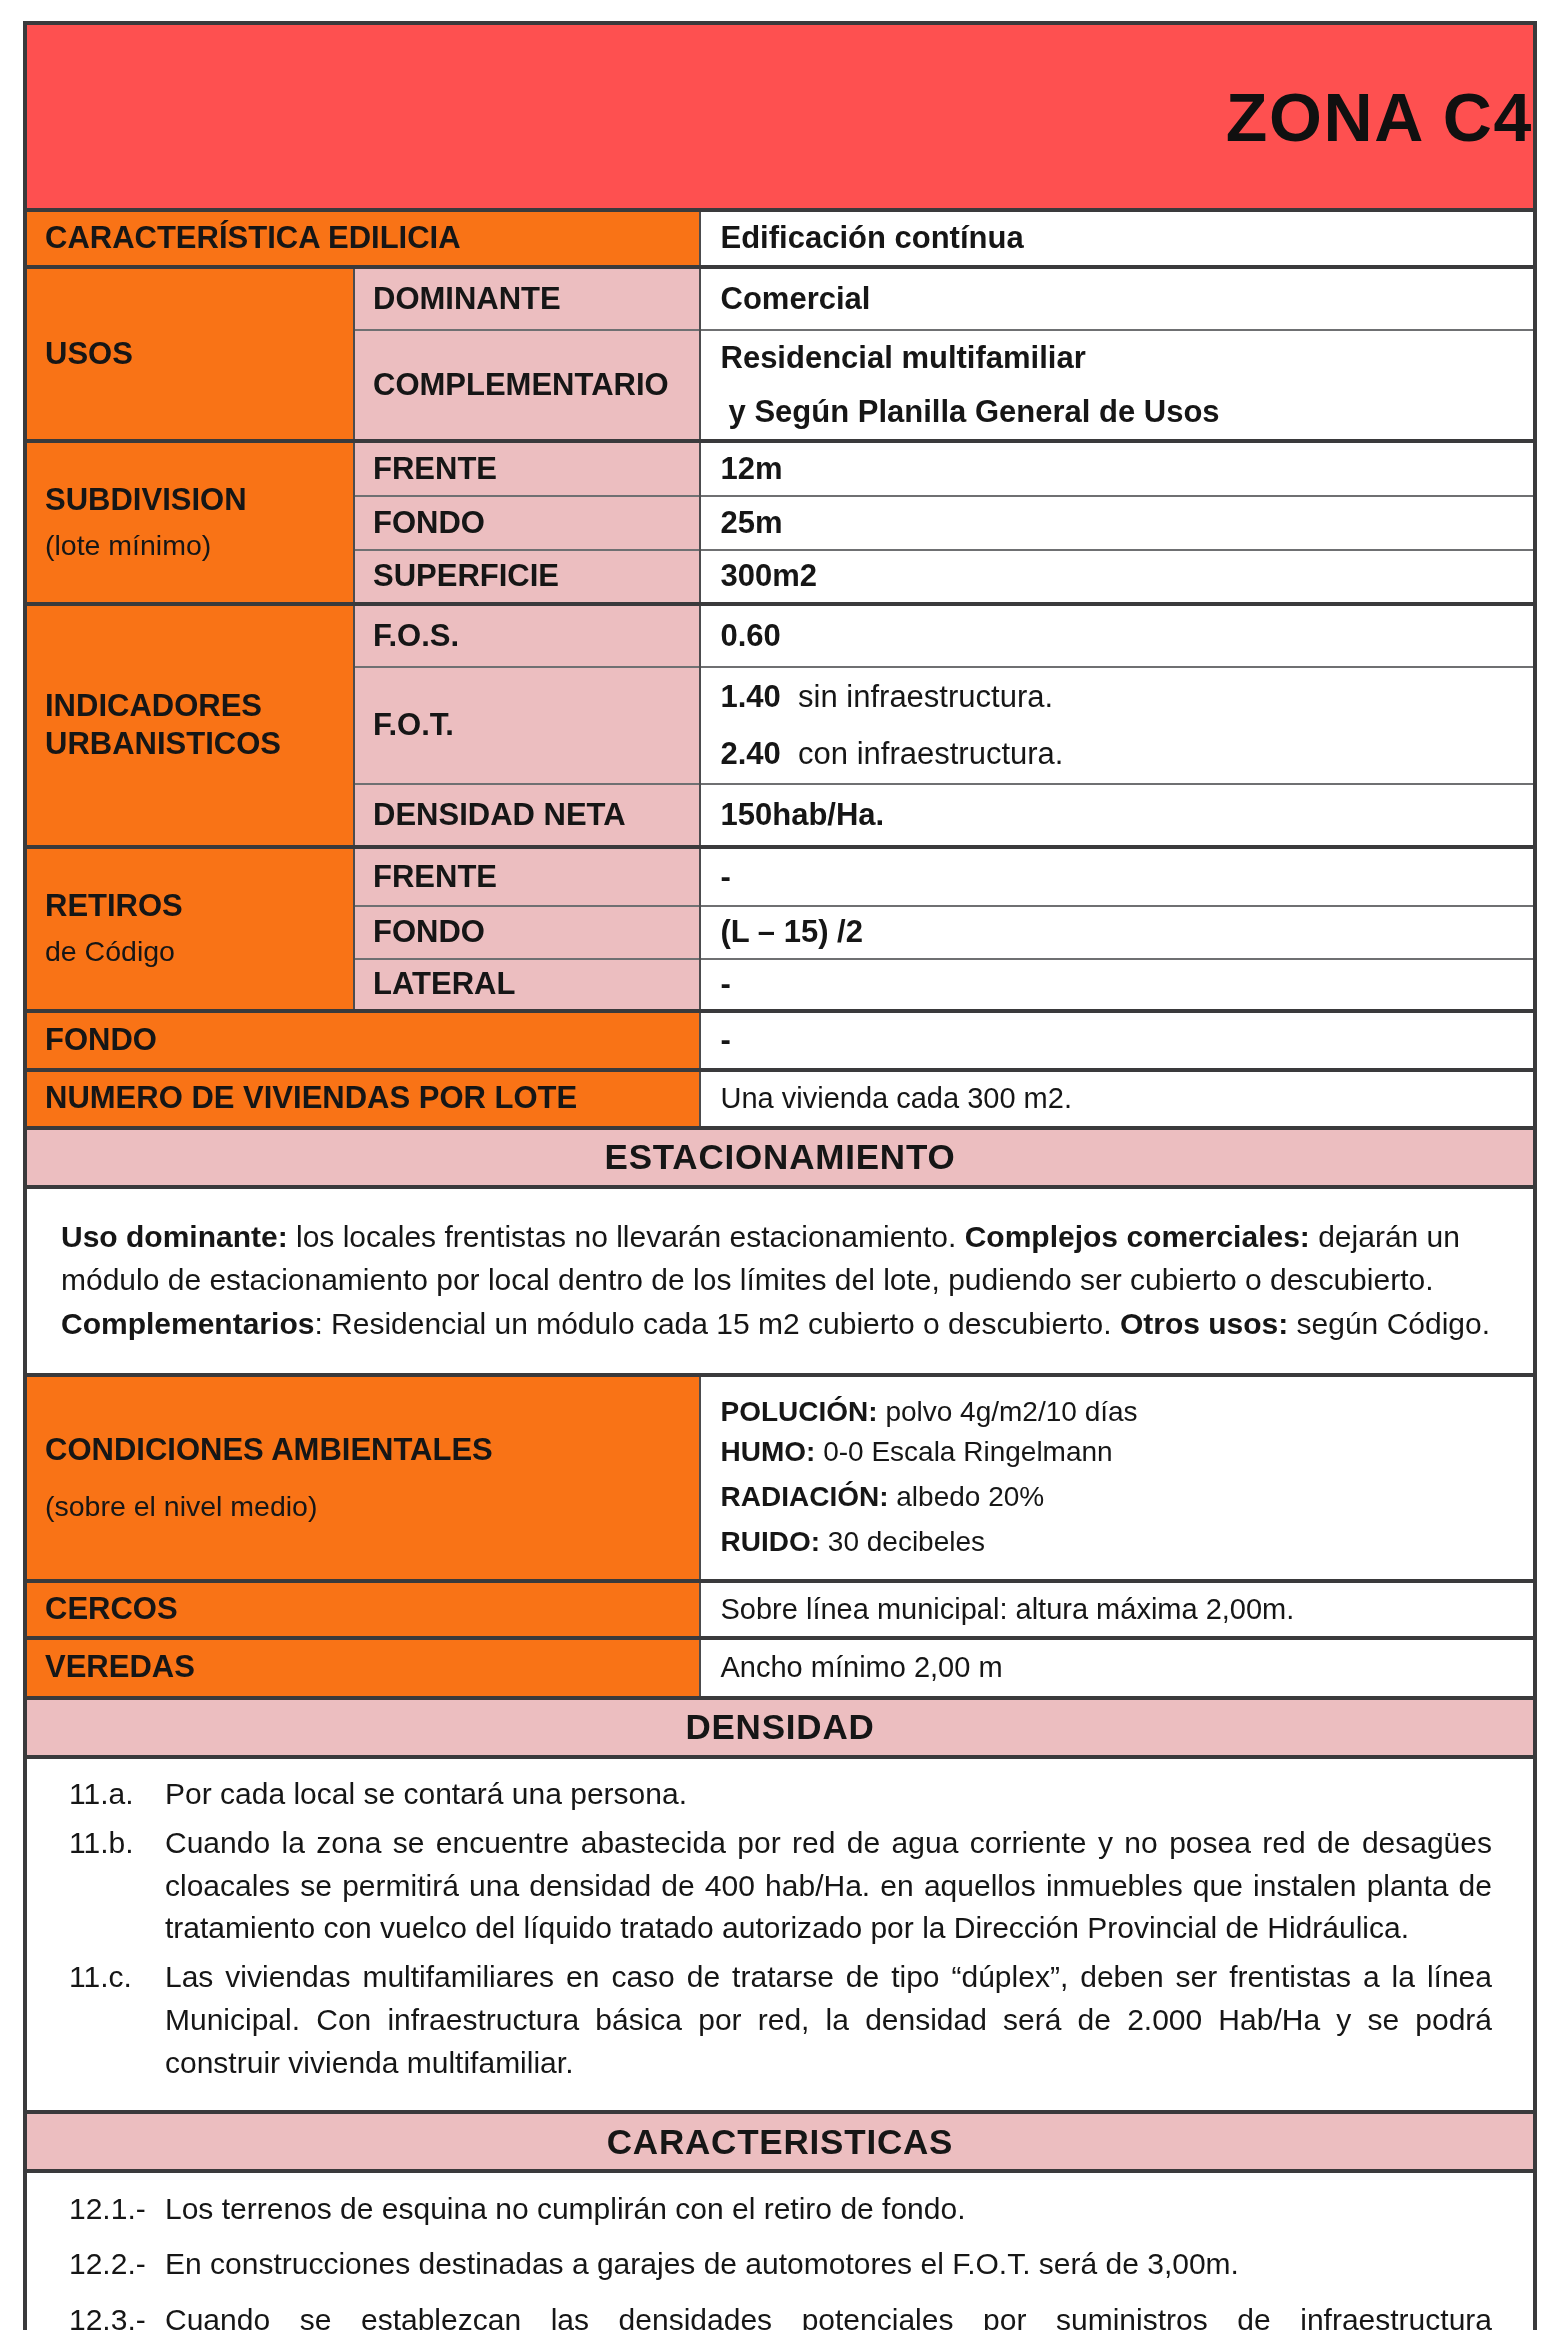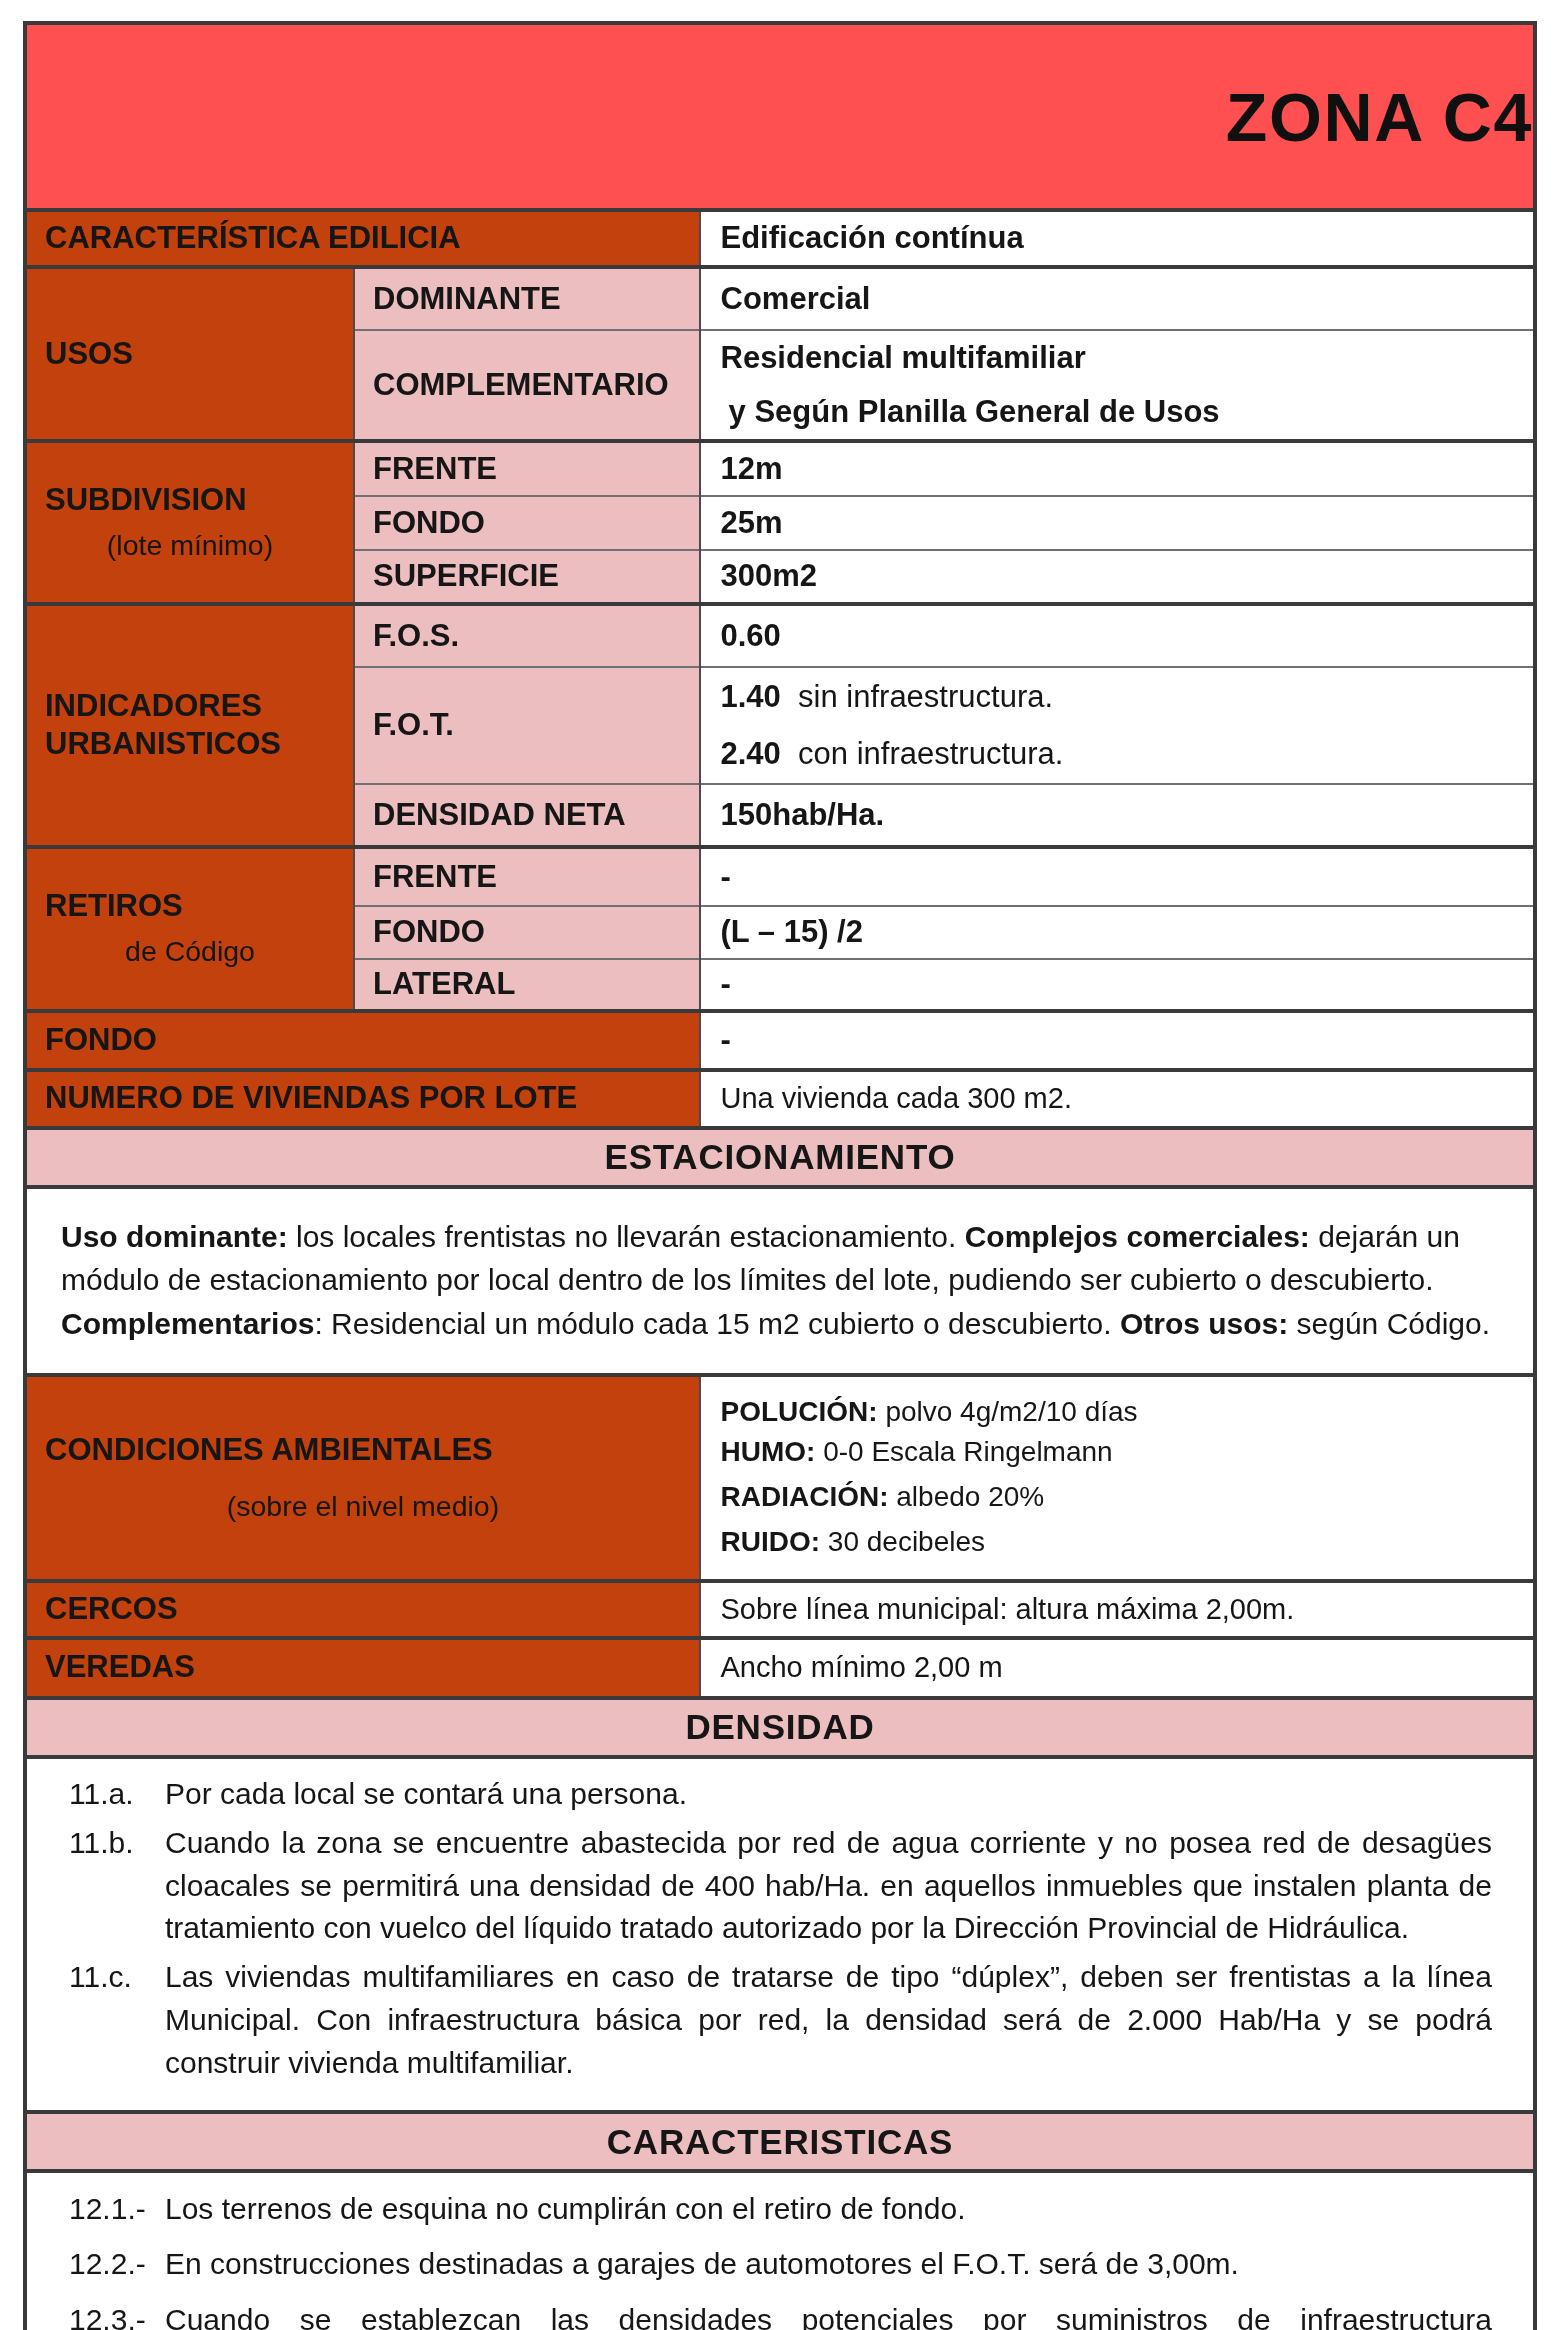--- a/index.html
+++ b/index.html
@@ -29,22 +29,22 @@
   
   table.zon{
     border-collapse:collapse;width:100%;table-layout:fixed;
     margin-top:-4.1px;
     border:4.1px solid #3A3A3C;
   }
   td{padding:0 18px;vertical-align:middle;box-sizing:border-box;}
   tr.rM > td{border-top:4.1px solid #3A3A3C;}
   tr.rm > td{border-top:2.4px solid #6F7072;}
 
-  .lbl{background:#c2410c;font-weight:700;font-size:31px;line-height:1.25;}
-  .lbl .lbl-sub{font-weight:400;font-size:28.5px;margin-top:8.1px;text-align:center;}
+  .lbl{background:#f97316;font-weight:700;font-size:31px;line-height:1.25;}
+  .lbl .lbl-sub{font-weight:400;font-size:28.5px;margin-top:8.1px;}
   .sub{background:#ECBEC0;font-weight:700;font-size:31px;border-left:2.4px solid #4C4C4E;}
   .val{background:#ffffff;font-size:31px;border-left:2.4px solid #4C4C4E;padding-left:19.5px;}
   .vb{font-weight:700;}
   .line2{padding-left:8.1px;margin-top:18px;}
   .fot-line{line-height:1.85;}
 
   .band{
     background:#ECBEC0;text-align:center;font-weight:700;font-size:35px;
     letter-spacing:0.8px;
   }

